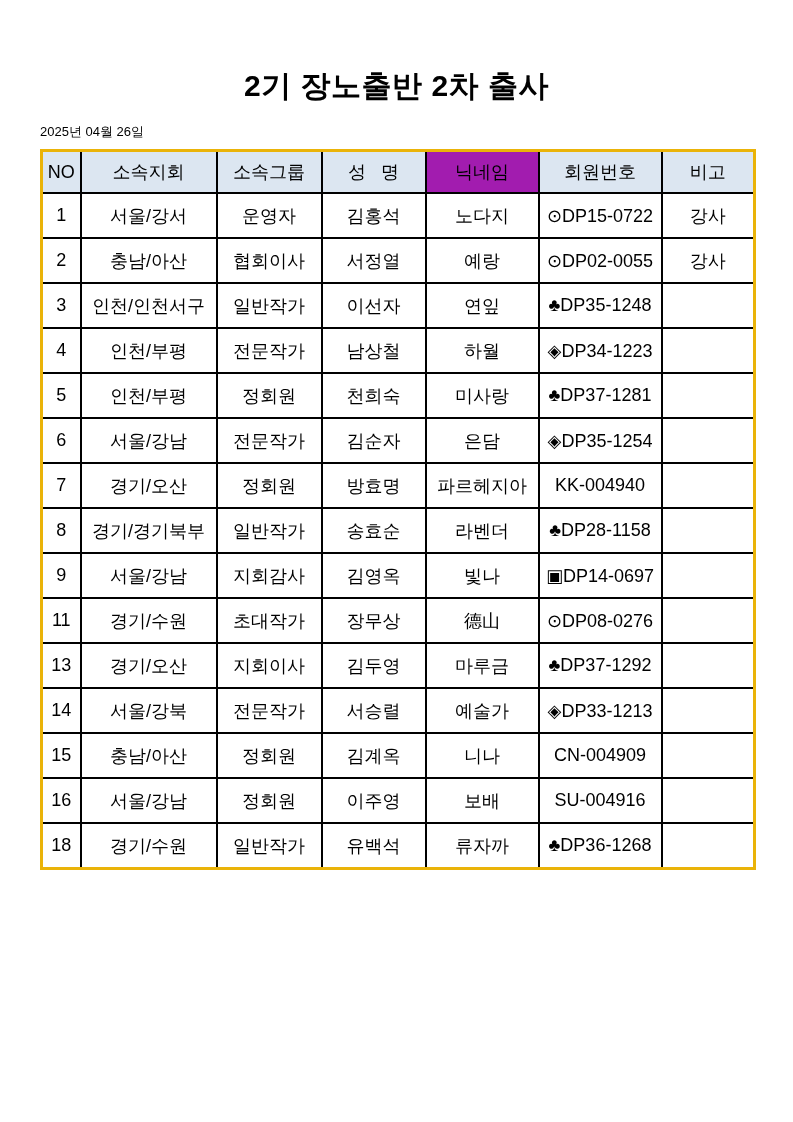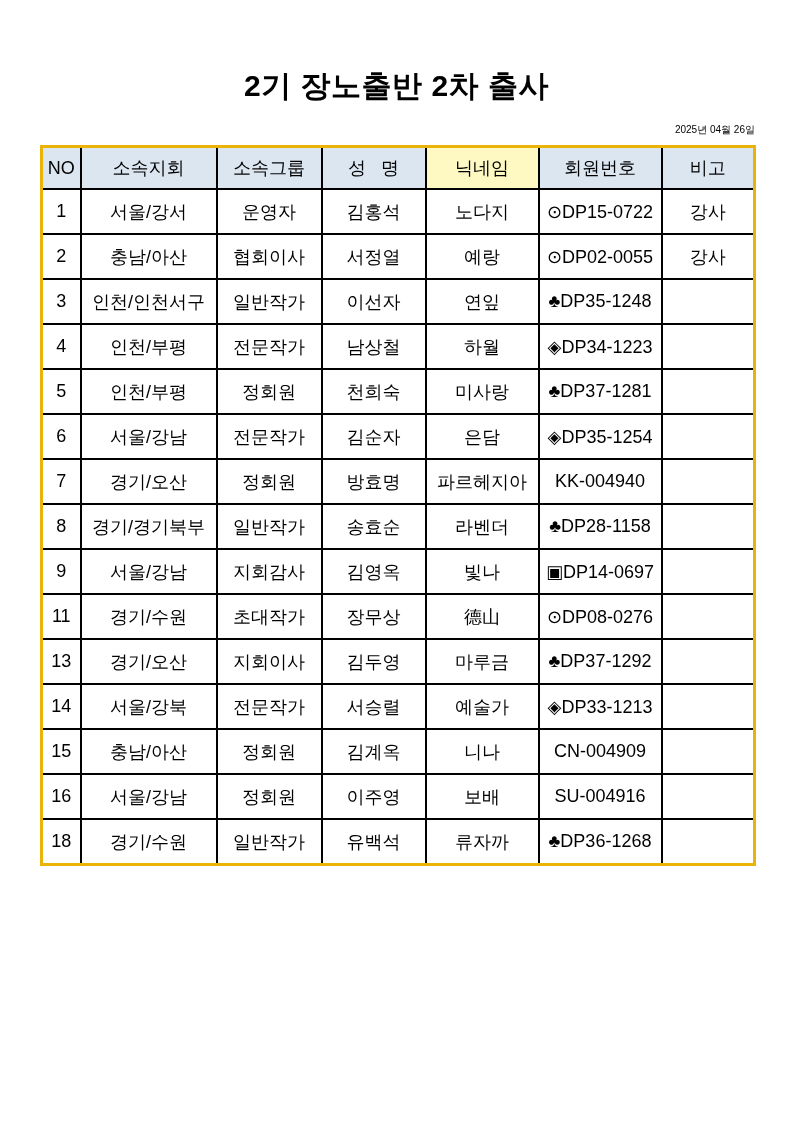--- a/index.html
+++ b/index.html
@@ -21,22 +21,22 @@
   .doc-title {
     margin-top: 66px;
     text-align: center;
     font-size: 30px;
     font-weight: 600;
     letter-spacing: 0.5px;
   }
   .doc-date {
     width: 715px;
     margin: 16px 0 0 40px;
-    text-align: right;
-    font-size: 10px;
+    text-align: left;
+    font-size: 13px;
   }
   table.roster {
     margin: 8px 0 0 40px;
     border-collapse: collapse;
     table-layout: fixed;
     width: 713px;
     border: 3px solid #eab308;
   }
   table.roster th, table.roster td {
     border: 2px solid #000000;
@@ -74,21 +74,21 @@
       <col style="width:113px">
       <col style="width:123px">
       <col style="width:93px">
     </colgroup>
     <thead>
       <tr>
           <th style="background: rgb(220, 230, 241);">NO</th>
           <th style="background: rgb(220, 230, 241);">소속지회</th>
           <th style="background: rgb(220, 230, 241);">소속그룹</th>
           <th style="background: rgb(220, 230, 241);">성   명</th>
-          <th style="background: #fef9c3;">닉네임</th>
+          <th style="background: #a21caf;">닉네임</th>
           <th style="background: rgb(220, 230, 241);">회원번호</th>
           <th style="background: rgb(220, 230, 241);">비고</th>
         </tr>
     </thead>
     <tbody>
         <tr>
           <td>1</td>
           <td>서울/강서</td>
           <td>운영자</td>
           <td>김홍석</td>

